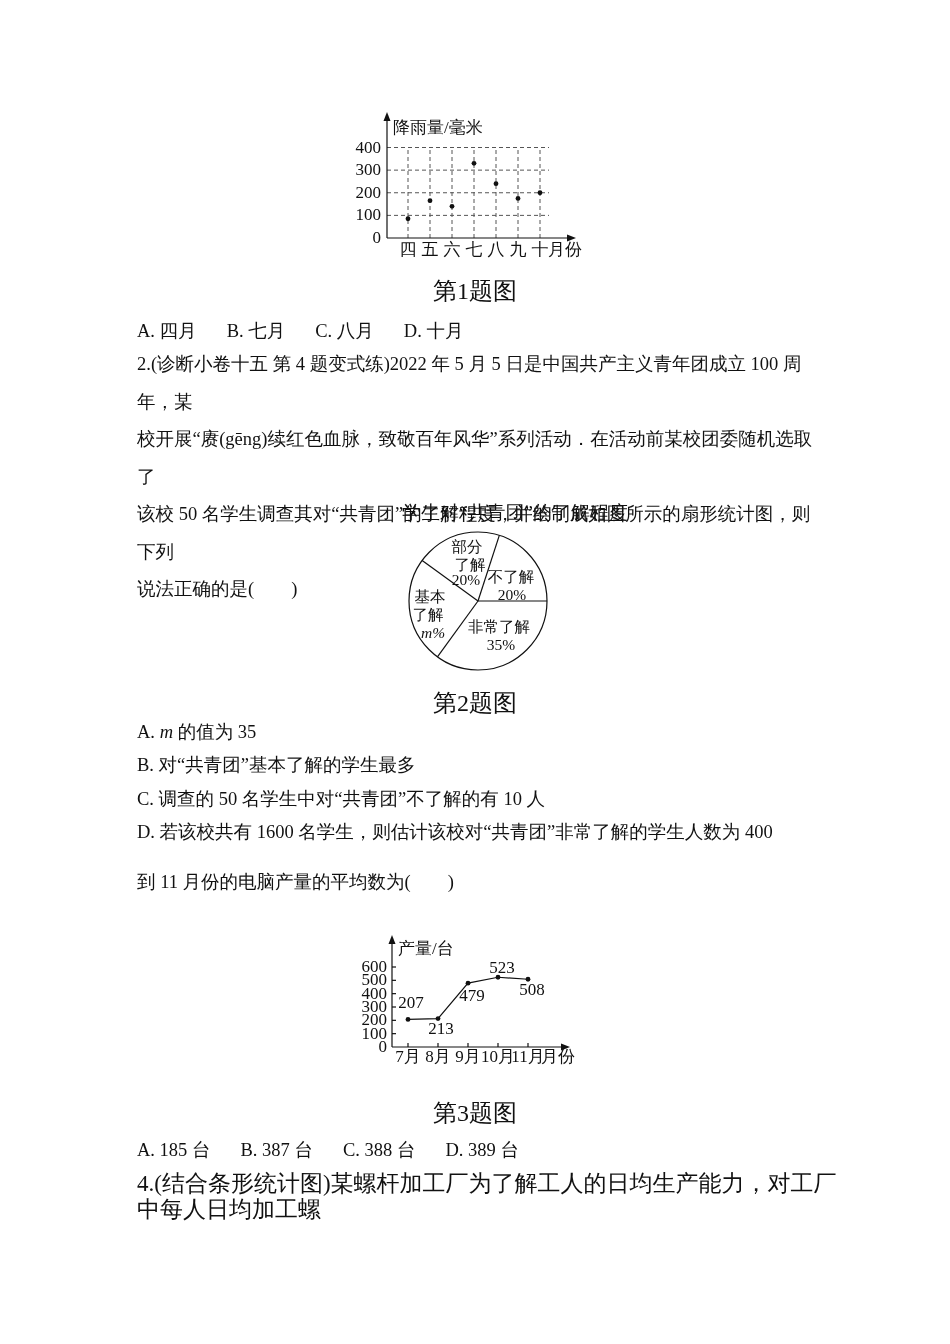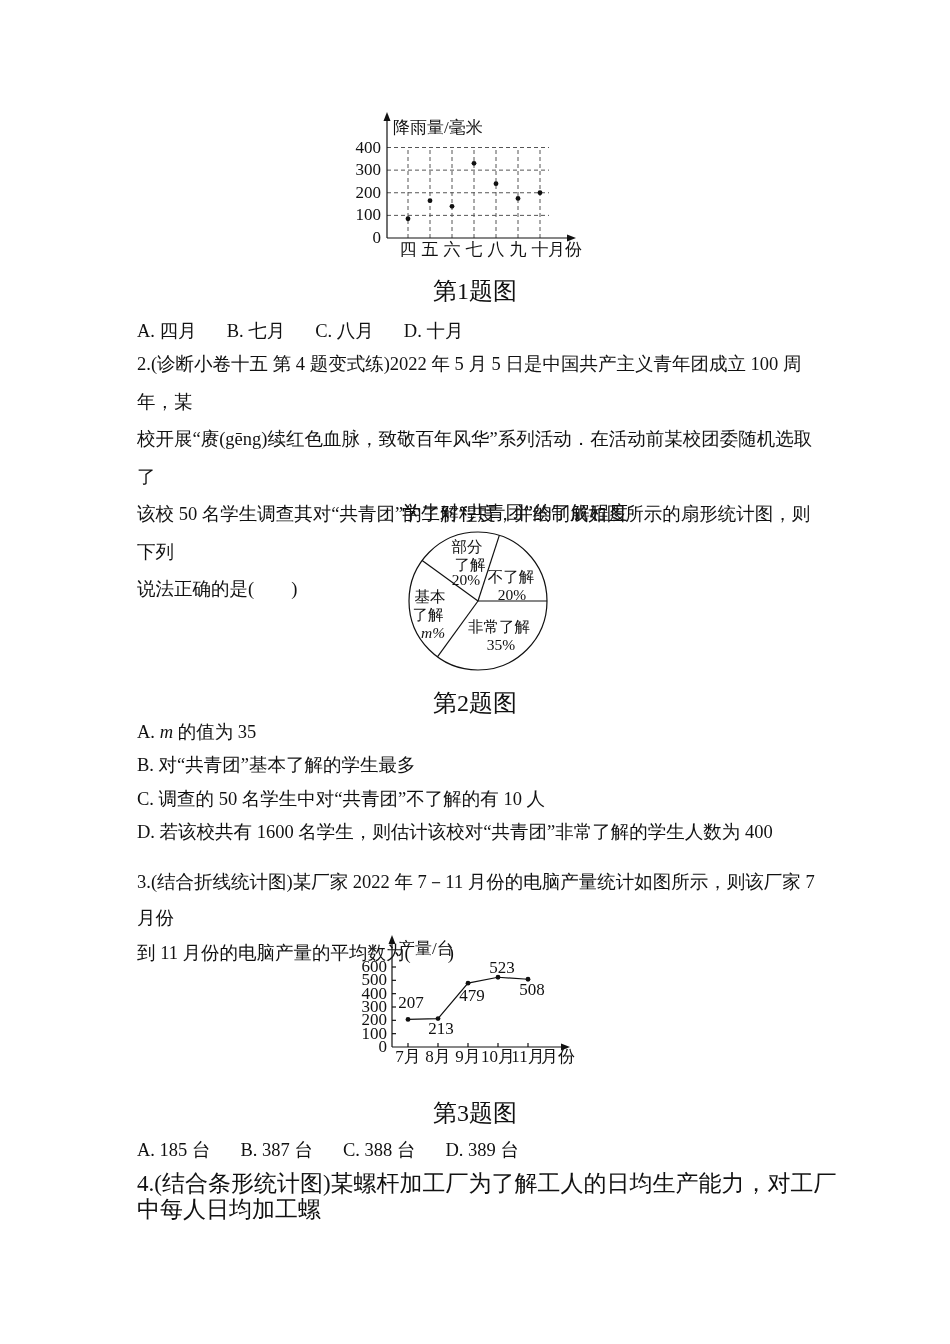--- a/index.html
+++ b/index.html
@@ -106,21 +106,20 @@
   <div class="abs caption" style="top:690px">第2题图</div>
 
   <div class="abs para q2o">
     <div><span>A. </span><span class="it">m</span><span> 的值为 35</span></div>
     <div>B. 对“共青团”基本了解的学生最多</div>
     <div>C. 调查的 50 名学生中对“共青团”不了解的有 10 人</div>
     <div>D. 若该校共有 1600 名学生，则估计该校对“共青团”非常了解的学生人数为 400</div>
   </div>
 
   <div class="abs para q3p">
-    <div>3.(结合折线统计图)某厂家 2022 年 7－11 月份的电脑产量统计如图所示，则该厂家 7 月份</div>
     <div>到 11 月份的电脑产量的平均数为(　　)</div>
   </div>
 
   <svg id="chart3" class="abs" style="left:340px;top:935px;" width="240" height="135" viewBox="0 0 240 135">
       <line x1="52" y1="112" x2="52" y2="6" class="ax"></line>
       <polygon points="52,0 48.5,9 55.5,9" class="f"></polygon>
       <line x1="52" y1="112" x2="222" y2="112" class="ax"></line>
       <polygon points="230,112 221,108.5 221,115.5" class="f"></polygon>
       <text x="47" y="117" text-anchor="end" class="t17">0</text>
       <text x="47" y="103.66666666666667" text-anchor="end" class="t17">100</text>

